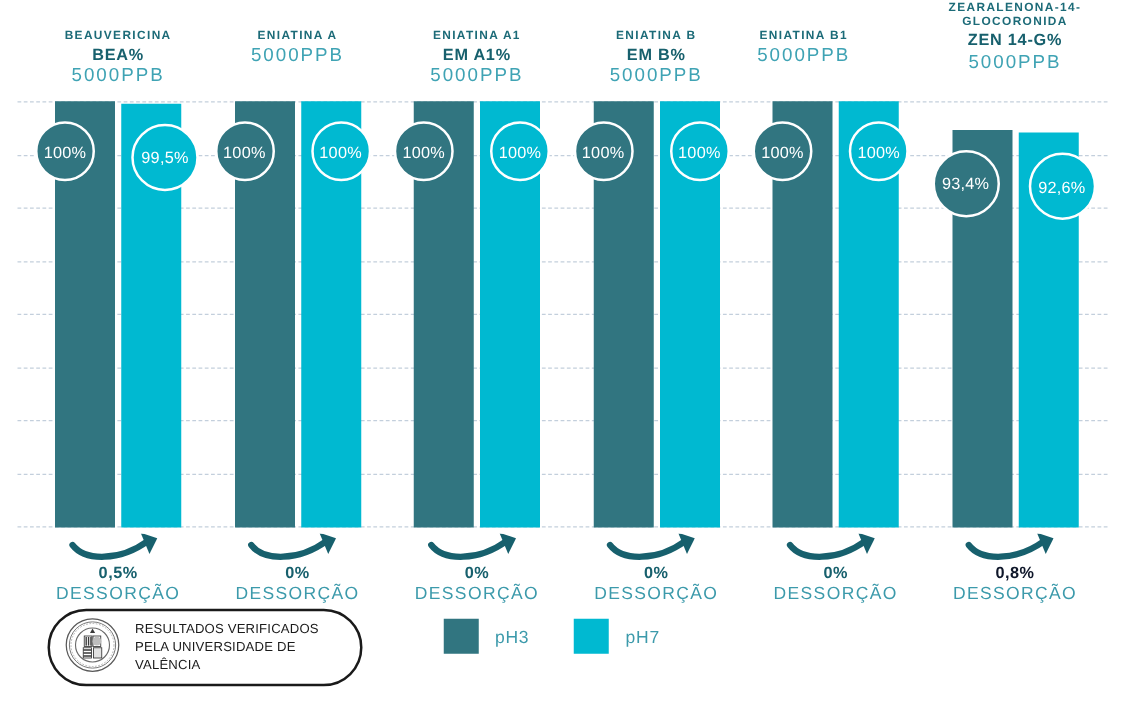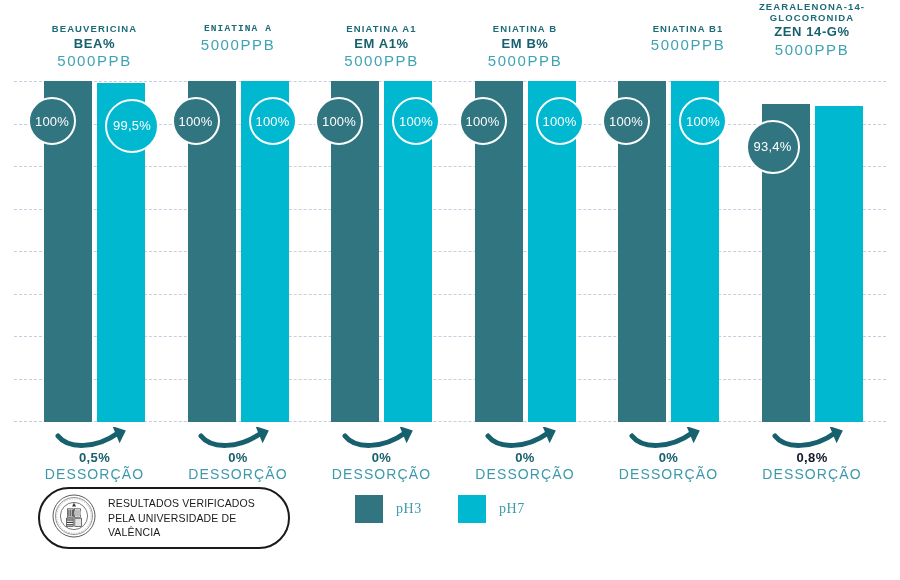--- a/index.html
+++ b/index.html
@@ -116,21 +116,20 @@
   }
 
   
   .legend {
     position: absolute;
     left: 355px;
     top: 495px;
     display: flex;
     align-items: flex-start;
     gap: 36px;
-    font-family: Liberation Serif, serif;
   }
   .legend-item {
     display: flex;
     align-items: center;
     gap: 13px;
   }
   .legend-swatch {
     width: 28px;
     height: 28px;
   }
@@ -184,34 +183,34 @@
       <div class="gridline" style="top: 340px; border-top-color: rgb(185, 199, 214);"></div>
     </div>
 
   <div id="headers">
       <div class="group-header" style="left: 14.5px; width: 160px; top: 24px;">
         <div class="gh-name" style="color: rgb(28, 107, 120);">BEAUVERICINA</div>
         <div class="gh-code" style="color: rgb(23, 96, 109);">BEA%</div>
         <div class="gh-conc" style="color: rgb(63, 163, 180);">5000PPB</div>
       </div>
       <div class="group-header" style="left: 158px; width: 160px; top: 24px;">
-        <div class="gh-name" style="color: rgb(28, 107, 120); font-family: Liberation Mono, monospace;">ENIATINA  A</div>
+        <div class="gh-name" style="color: rgb(28, 107, 120);">ENIATINA  A</div>
         <div class="gh-conc" style="color: rgb(63, 163, 180);">5000PPB</div>
       </div>
       <div class="group-header" style="left: 301.5px; width: 160px; top: 24px;">
         <div class="gh-name" style="color: rgb(28, 107, 120);">ENIATINA A1</div>
         <div class="gh-code" style="color: rgb(23, 96, 109);">EM A1%</div>
         <div class="gh-conc" style="color: rgb(63, 163, 180);">5000PPB</div>
       </div>
       <div class="group-header" style="left: 445px; width: 160px; top: 24px;">
         <div class="gh-name" style="color: rgb(28, 107, 120);">ENIATINA B</div>
         <div class="gh-code" style="color: rgb(23, 96, 109);">EM B%</div>
         <div class="gh-conc" style="color: rgb(63, 163, 180);">5000PPB</div>
       </div>
-      <div class="group-header" style="left: 608px; width: 160px; top: 24px;">
+      <div class="group-header" style="left: 563px; width: 160px; top: 24px;">
         <div class="gh-name" style="color: rgb(28, 107, 120);">ENIATINA B1</div>
         <div class="gh-conc" style="color: rgb(63, 163, 180);">5000PPB</div>
       </div>
       <div class="group-header" style="left: 732px; width: 160px; top: 2px;">
         <div class="gh-name" style="color: rgb(28, 107, 120);">ZEARALENONA-14-
 GLOCORONIDA</div>
         <div class="gh-code" style="color: rgb(23, 96, 109);">ZEN 14-G%</div>
         <div class="gh-conc" style="color: rgb(63, 163, 180);">5000PPB</div>
       </div>
     </div>
@@ -233,20 +232,21 @@
       <div class="badge" style="width: 48px; height: 48px; background: rgb(49, 117, 128); left: 458.5px; top: 16px; font-size: 13px;">100%</div>
       <div class="bar" style="left: 527.5px; width: 48px; height: 341px; background: rgb(0, 185, 209);"></div>
       <div class="badge" style="width: 48px; height: 48px; background: rgb(0, 185, 209); left: 535.5px; top: 16px; font-size: 13px;">100%</div>
       <div class="bar" style="left: 618px; width: 48px; height: 341px; background: rgb(49, 117, 128);"></div>
       <div class="badge" style="width: 48px; height: 48px; background: rgb(49, 117, 128); left: 602px; top: 16px; font-size: 13px;">100%</div>
       <div class="bar" style="left: 671px; width: 48px; height: 341px; background: rgb(0, 185, 209);"></div>
       <div class="badge" style="width: 48px; height: 48px; background: rgb(0, 185, 209); left: 679px; top: 16px; font-size: 13px;">100%</div>
       <div class="bar" style="left: 761.5px; width: 48px; height: 318.494px; background: rgb(49, 117, 128);"></div>
       <div class="badge" style="width: 54px; height: 54px; background: rgb(49, 117, 128); left: 745.5px; top: 38.506px; font-size: 13px;">93,4%</div>
       <div class="bar" style="left: 814.5px; width: 48px; height: 315.766px; background: rgb(0, 185, 209);"></div>
+      <div class="badge" style="width: 54px; height: 54px; background: rgb(0, 185, 209); left: 822.5px; top: 41.234px; font-size: 13px;">92,6%</div>
     </div>
 
   <div id="desorptions">
       <div class="desorption" style="left: 14.5px; top: 427px;">
         <svg width="86" height="22" viewBox="0 0 86 22">
           <path d="M6 9 C 16 22, 44 22, 66 6" fill="none" stroke="#17606d" stroke-width="5" stroke-linecap="round"></path>
           <path d="M58 1 L72 1 L70 15 Z" fill="#17606d" transform="rotate(18 65 8)"></path>
         </svg>
         <div class="des-pct" style="color: rgb(23, 96, 109);">0,5%</div>
         <div class="des-label" style="color: rgb(60, 154, 171);">DESSORÇÃO</div>

